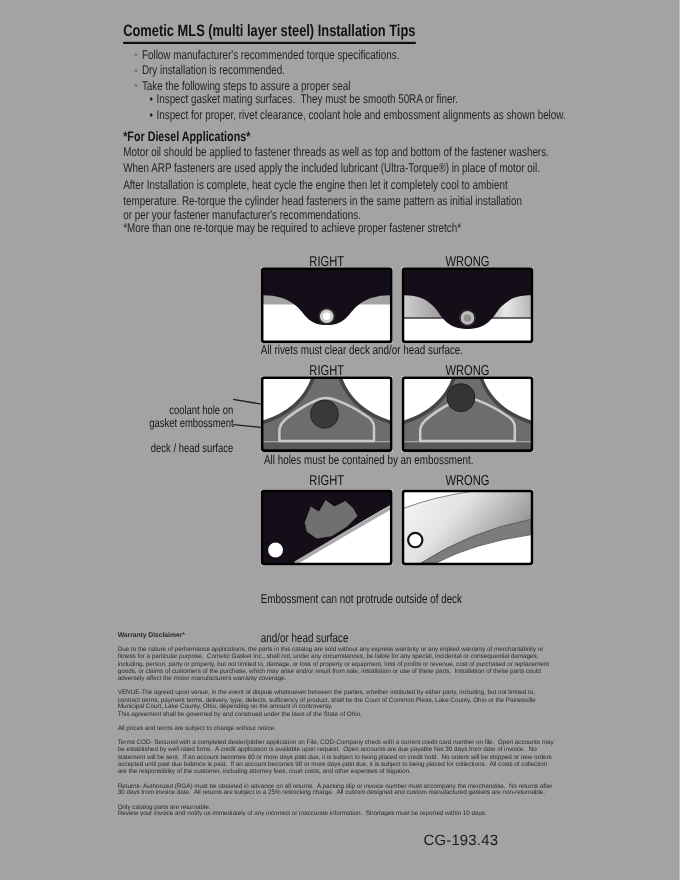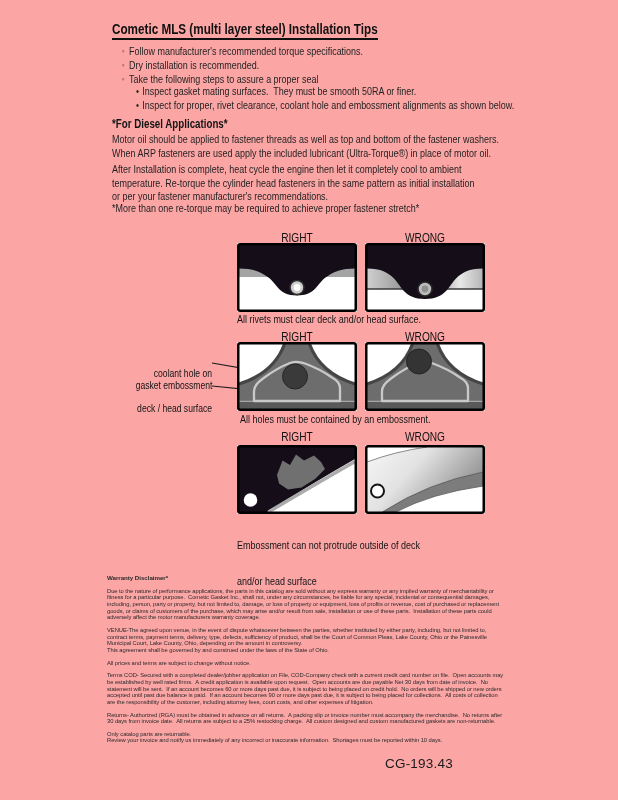--- a/index.html
+++ b/index.html
@@ -1,16 +1,16 @@
 <!DOCTYPE html>
 <html style="--diagram-dark: #150d18; --diagram-gray: #6d6d6d; --diagram-light-gray: #a8a8a8;"><head>
 <meta charset="utf-8">
 <style>
   html,body{margin:0;padding:0;background:#fff;}
-  .page{position:relative;width:618px;height:800px;background:#fca5a5;overflow:hidden;
+  .page{position:relative;width:618px;height:800px;background:#a3a3a3;overflow:hidden;
         font-family:"Liberation Sans",sans-serif;color:#1f1f1f;}
   .abs{position:absolute;}
   .cond{transform:scaleX(0.78);transform-origin:0 0;white-space:pre;}
   .condc{transform:scaleX(0.78);transform-origin:50% 0;white-space:pre;text-align:center;}
   .condr{transform:scaleX(0.78);transform-origin:100% 0;white-space:pre;text-align:right;}
   .title{font-size:15px;font-weight:bold;color:#101010;border-bottom:2.2px solid #101010;
          padding-bottom:1px;display:inline-block;}
   .bullets{font-size:11.5px;line-height:13.3px;}
   .bullet-line{white-space:pre;}
   .bullet-line.sub{margin-left:14px;}

